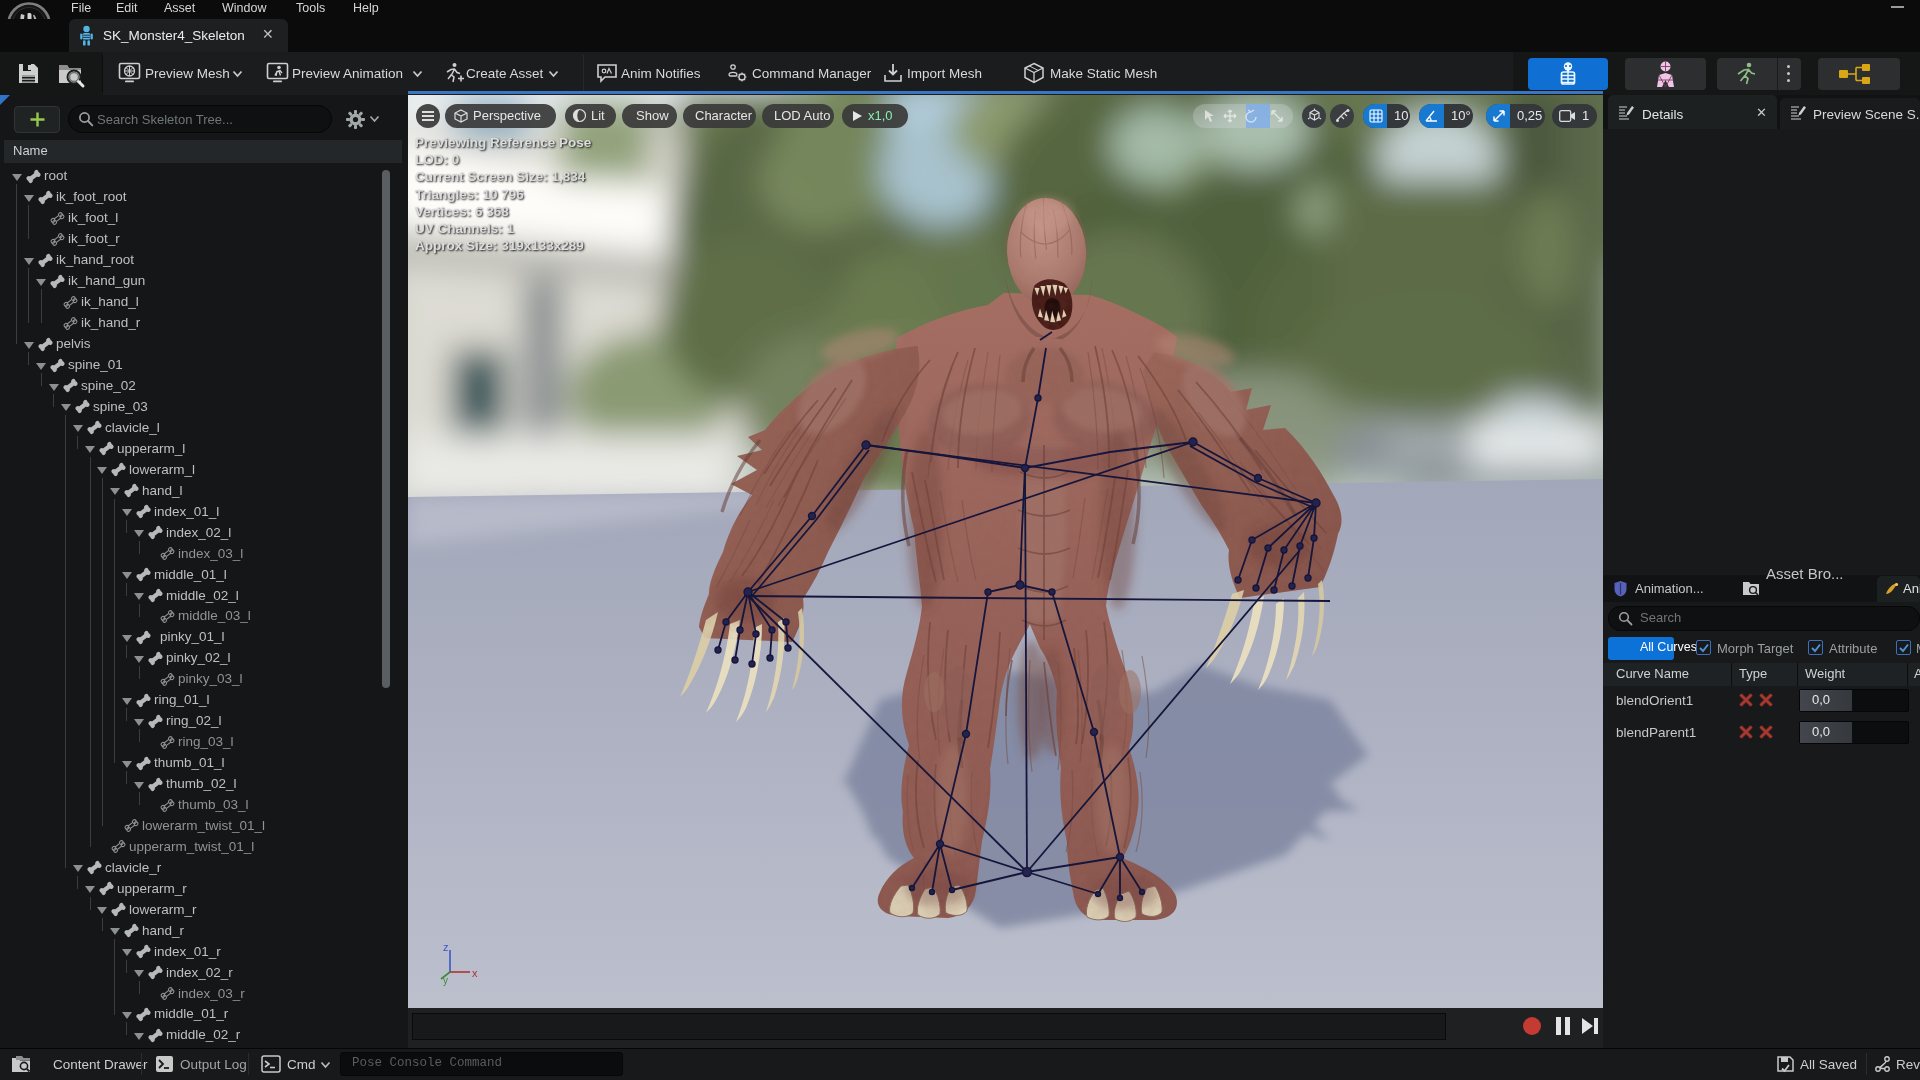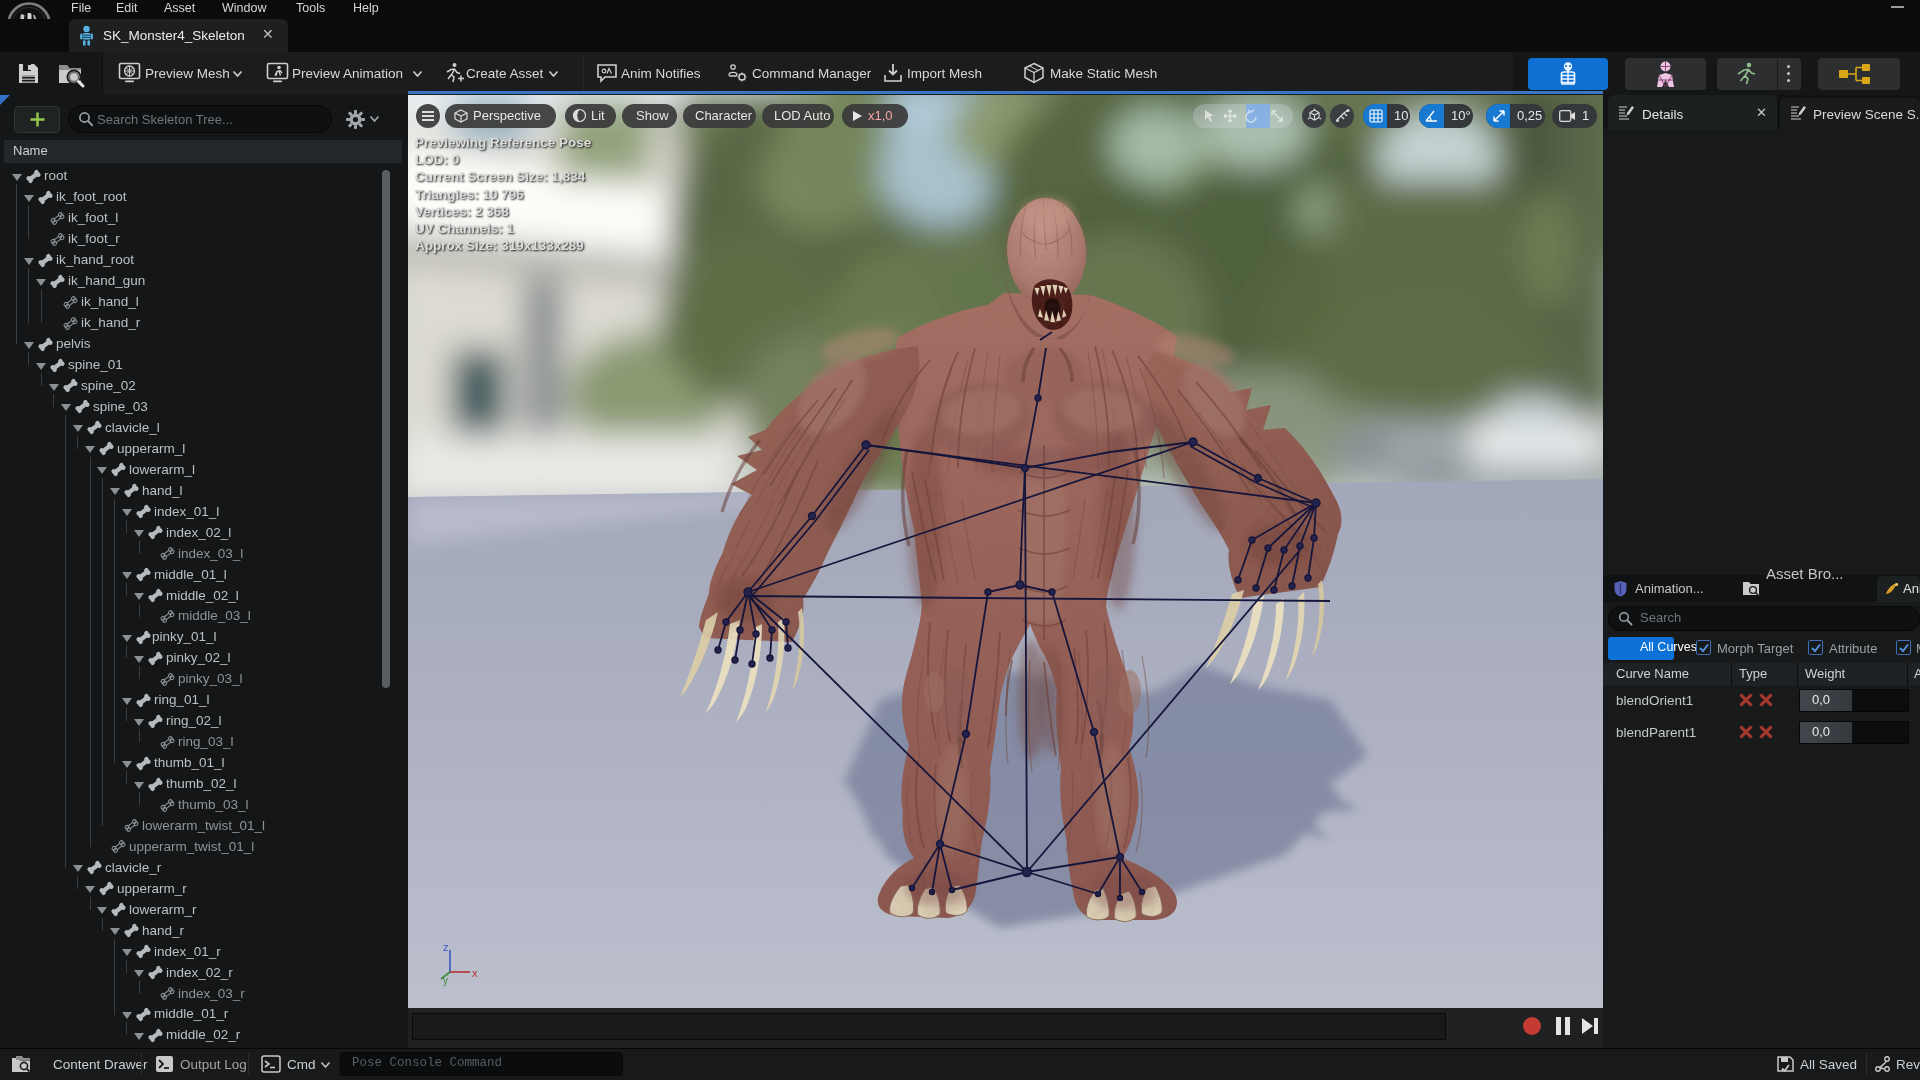--- a/index.html
+++ b/index.html
@@ -429,21 +429,21 @@
         <div class="abs" style="left:122px;top:635px;width:0;height:0;border-left:5px solid transparent;border-right:5px solid transparent;border-top:7px solid #8b9092;"></div>
         <div class="abs" style="left:135px;top:630px;"><svg width="17" height="15" viewBox="0 0 17 15">
             <g transform="rotate(-38 8.5 7.5)">
               <circle cx="3.6" cy="6" r="2.3" fill="#b6babc"></circle>
               <circle cx="3.6" cy="9" r="2.3" fill="#b6babc"></circle>
               <circle cx="13.4" cy="6" r="2.3" fill="#b6babc"></circle>
               <circle cx="13.4" cy="9" r="2.3" fill="#b6babc"></circle>
               <rect x="3.6" y="5.4" width="9.8" height="4.2" fill="#b6babc"></rect>
             </g>
           </svg></div>
-        <div class="abs txt" style="left:152px;top:629px;font-size:13.5px;color:#bcc0c2;">pinky_01_l</div>
+        <div class="abs txt" style="left:160px;top:629px;font-size:13.5px;color:#bcc0c2;">pinky_01_l</div>
         <div class="abs" style="left:134px;top:656px;width:0;height:0;border-left:5px solid transparent;border-right:5px solid transparent;border-top:7px solid #8b9092;"></div>
         <div class="abs" style="left:147px;top:651px;"><svg width="17" height="15" viewBox="0 0 17 15">
             <g transform="rotate(-38 8.5 7.5)">
               <circle cx="3.6" cy="6" r="2.3" fill="#b6babc"></circle>
               <circle cx="3.6" cy="9" r="2.3" fill="#b6babc"></circle>
               <circle cx="13.4" cy="6" r="2.3" fill="#b6babc"></circle>
               <circle cx="13.4" cy="9" r="2.3" fill="#b6babc"></circle>
               <rect x="3.6" y="5.4" width="9.8" height="4.2" fill="#b6babc"></rect>
             </g>
           </svg></div>
@@ -1131,21 +1131,21 @@
         <div class="abs txt" style="left:14px;top:4px;font-size:13px;color:#e6e6e6;">Show</div>
       </div>
 <div class="abs" style="left:275px;top:9px;width:73px;height:24px;border-radius:12px;background:rgba(58,58,58,0.92);">
         <div class="abs txt" style="left:12px;top:4px;font-size:13px;color:#e6e6e6;">Character</div>
       </div>
 <div class="abs" style="left:354px;top:9px;width:72px;height:24px;border-radius:12px;background:rgba(58,58,58,0.92);">
         <div class="abs txt" style="left:12px;top:4px;font-size:13px;color:#e6e6e6;">LOD Auto</div>
       </div>
 <div class="abs" style="left:434px;top:9px;width:66px;height:24px;border-radius:12px;background:rgba(58,58,58,0.92);">
         <div class="abs" style="left:11px;top:7px;width:0;height:0;border-left:9px solid #e6e6e6;border-top:5px solid transparent;border-bottom:5px solid transparent;"></div>
-        <div class="abs txt" style="left:26px;top:4px;font-size:13px;color:#fca5a5;">x1,0</div>
+        <div class="abs txt" style="left:26px;top:4px;font-size:13px;color:#86efac;">x1,0</div>
       </div>
 
 <div class="abs" style="left:785px;top:9px;width:100px;height:24px;border-radius:12px;background:rgba(218,222,230,0.28);"></div>
 <div class="abs" style="left:838px;top:9px;width:24px;height:24px;background:rgba(125,172,235,0.8);"></div>
 <svg class="abs" style="left:791px;top:13px;" width="90" height="16" viewBox="0 0 90 16">
  <path d="M6,2 L6,12 L9,9 L11,14 L13,13 L11,8 L15,8 Z" fill="rgba(255,255,255,0.6)"></path>
  <g stroke="rgba(255,255,255,0.6)" stroke-width="1.4" fill="none">
   <path d="M31,2 L31,14 M25,8 L37,8 M31,2 L29,4 M31,2 L33,4 M31,14 L29,12 M31,14 L33,12 M25,8 L27,6 M25,8 L27,10 M37,8 L35,6 M37,8 L35,10"></path>
   <path d="M52,4 A5,5 0 1 0 57,9 M52,4 L49,2 M52,4 L55,2"></path>
   <path d="M73,3 L83,13 M73,3 L73,7 M73,3 L77,3 M83,13 L83,9 M83,13 L79,13"></path>
@@ -1192,21 +1192,21 @@
         <svg style="position:absolute;left:7px;top:6px;" width="17" height="12" viewBox="0 0 17 12">
           <rect x="0.7" y="0.7" width="11" height="10.6" rx="1.5" fill="none" stroke="#ddd" stroke-width="1.3"></rect>
           <path d="M12,4.5 L16,2 L16,10 L12,7.5" fill="#ddd"></path>
         </svg>
       </div>
       <div class="abs txt" style="left:1174px;top:13px;font-size:13px;color:#e8e8e8;">1</div>
       <div class="abs txt" style="left:7px;top:40px;font-size:13.5px;font-weight:bold;color:#dcdcdc;text-shadow:1px 1px 2px rgba(0,0,0,0.9);">Previewing Reference Pose</div>
 <div class="abs txt" style="left:7px;top:57px;font-size:13.5px;font-weight:bold;color:#dcdcdc;text-shadow:1px 1px 2px rgba(0,0,0,0.9);">LOD: 0</div>
 <div class="abs txt" style="left:7px;top:74px;font-size:13.5px;font-weight:bold;color:#dcdcdc;text-shadow:1px 1px 2px rgba(0,0,0,0.9);">Current Screen Size: 1,834</div>
 <div class="abs txt" style="left:7px;top:92px;font-size:13.5px;font-weight:bold;color:#dcdcdc;text-shadow:1px 1px 2px rgba(0,0,0,0.9);">Triangles: 10 796</div>
-<div class="abs txt" style="left:7px;top:109px;font-size:13.5px;font-weight:bold;color:#dcdcdc;text-shadow:1px 1px 2px rgba(0,0,0,0.9);">Vertices: 2 368</div>
+<div class="abs txt" style="left:7px;top:109px;font-size:13.5px;font-weight:bold;color:#dcdcdc;text-shadow:1px 1px 2px rgba(0,0,0,0.9);">Vertices: 6 368</div>
 <div class="abs txt" style="left:7px;top:126px;font-size:13.5px;font-weight:bold;color:#dcdcdc;text-shadow:1px 1px 2px rgba(0,0,0,0.9);">UV Channels: 1</div>
 <div class="abs txt" style="left:7px;top:143px;font-size:13.5px;font-weight:bold;color:#dcdcdc;text-shadow:1px 1px 2px rgba(0,0,0,0.9);">Approx Size: 319x133x289</div>
 </div>
 
 <div class="abs" style="left:408px;top:1008px;width:1195px;height:40px;background:#1e2022;"></div>
 <div class="abs" style="left:412px;top:1013px;width:1034px;height:27px;background:#17191b;border:1px solid #0a0a0a;"></div>
 <div class="abs" style="left:1523px;top:1017px;width:18px;height:18px;border-radius:50%;background:#c33b32;"></div>
 <div class="abs" style="left:1556px;top:1017px;width:5px;height:18px;background:#e4e4e4;"></div>
 <div class="abs" style="left:1565px;top:1017px;width:5px;height:18px;background:#e4e4e4;"></div>
 <div class="abs" style="left:1582px;top:1018px;width:0;height:0;border-left:11px solid #e4e4e4;border-top:8px solid transparent;border-bottom:8px solid transparent;"></div>

